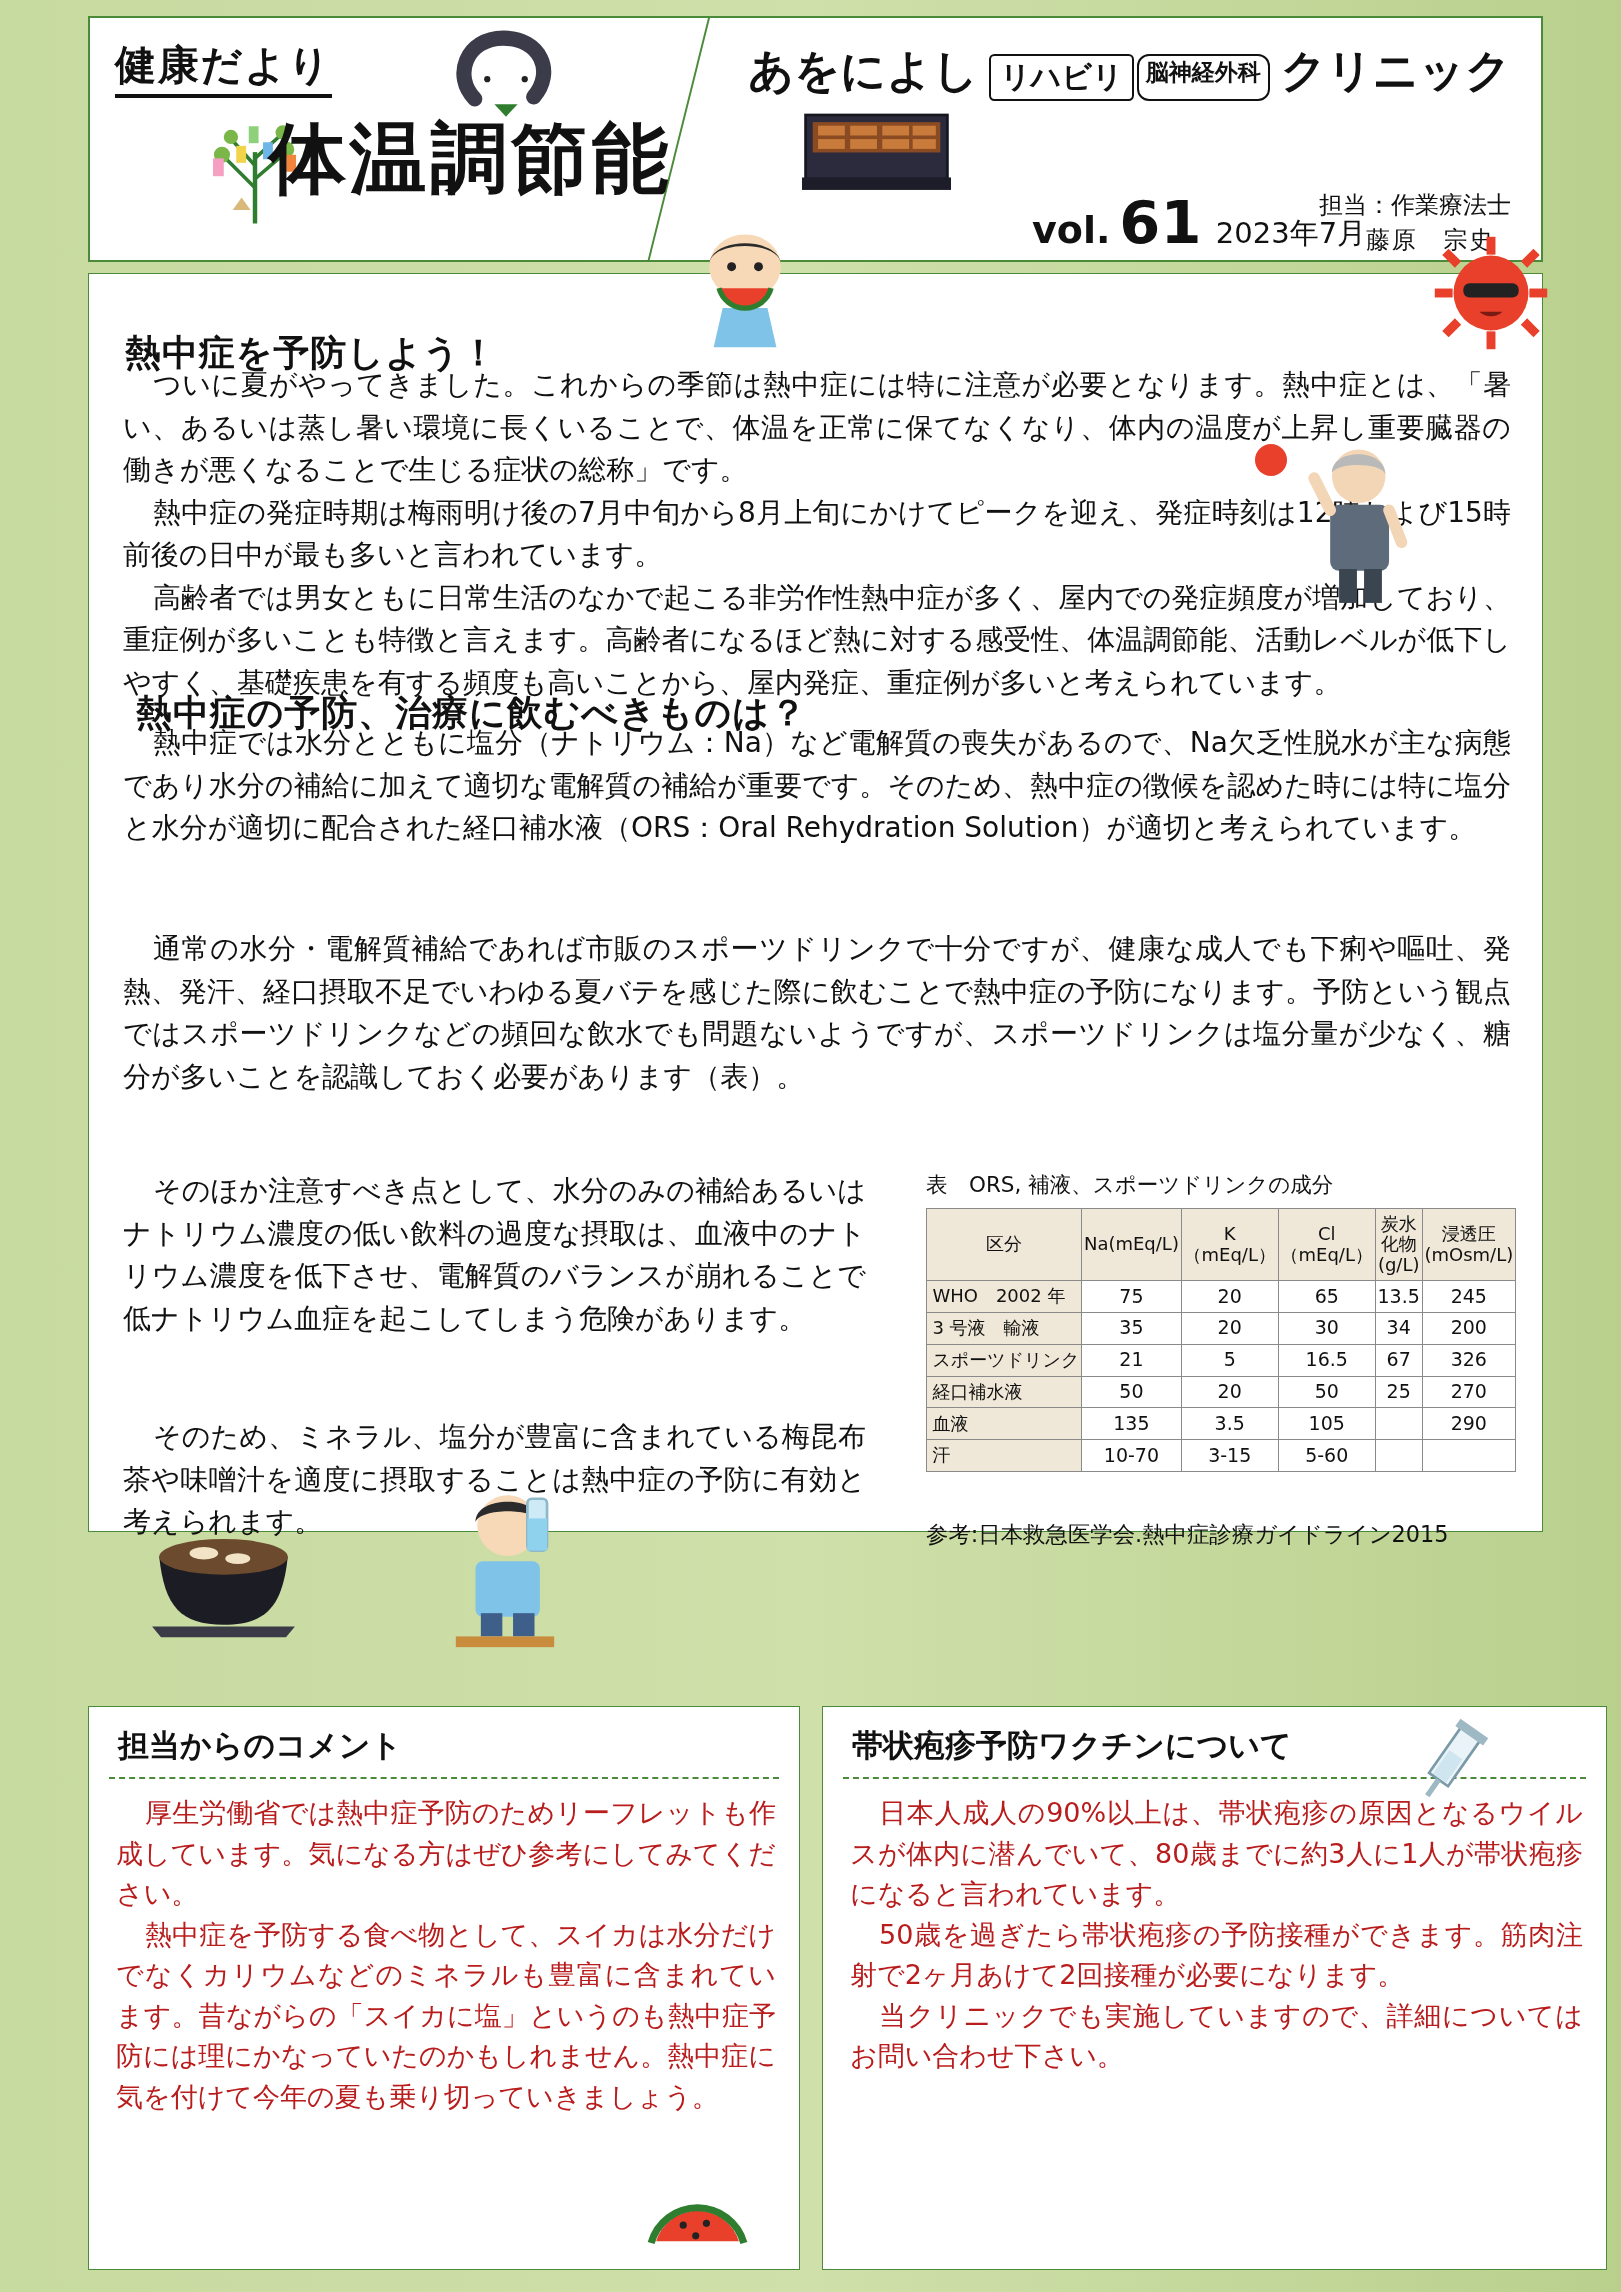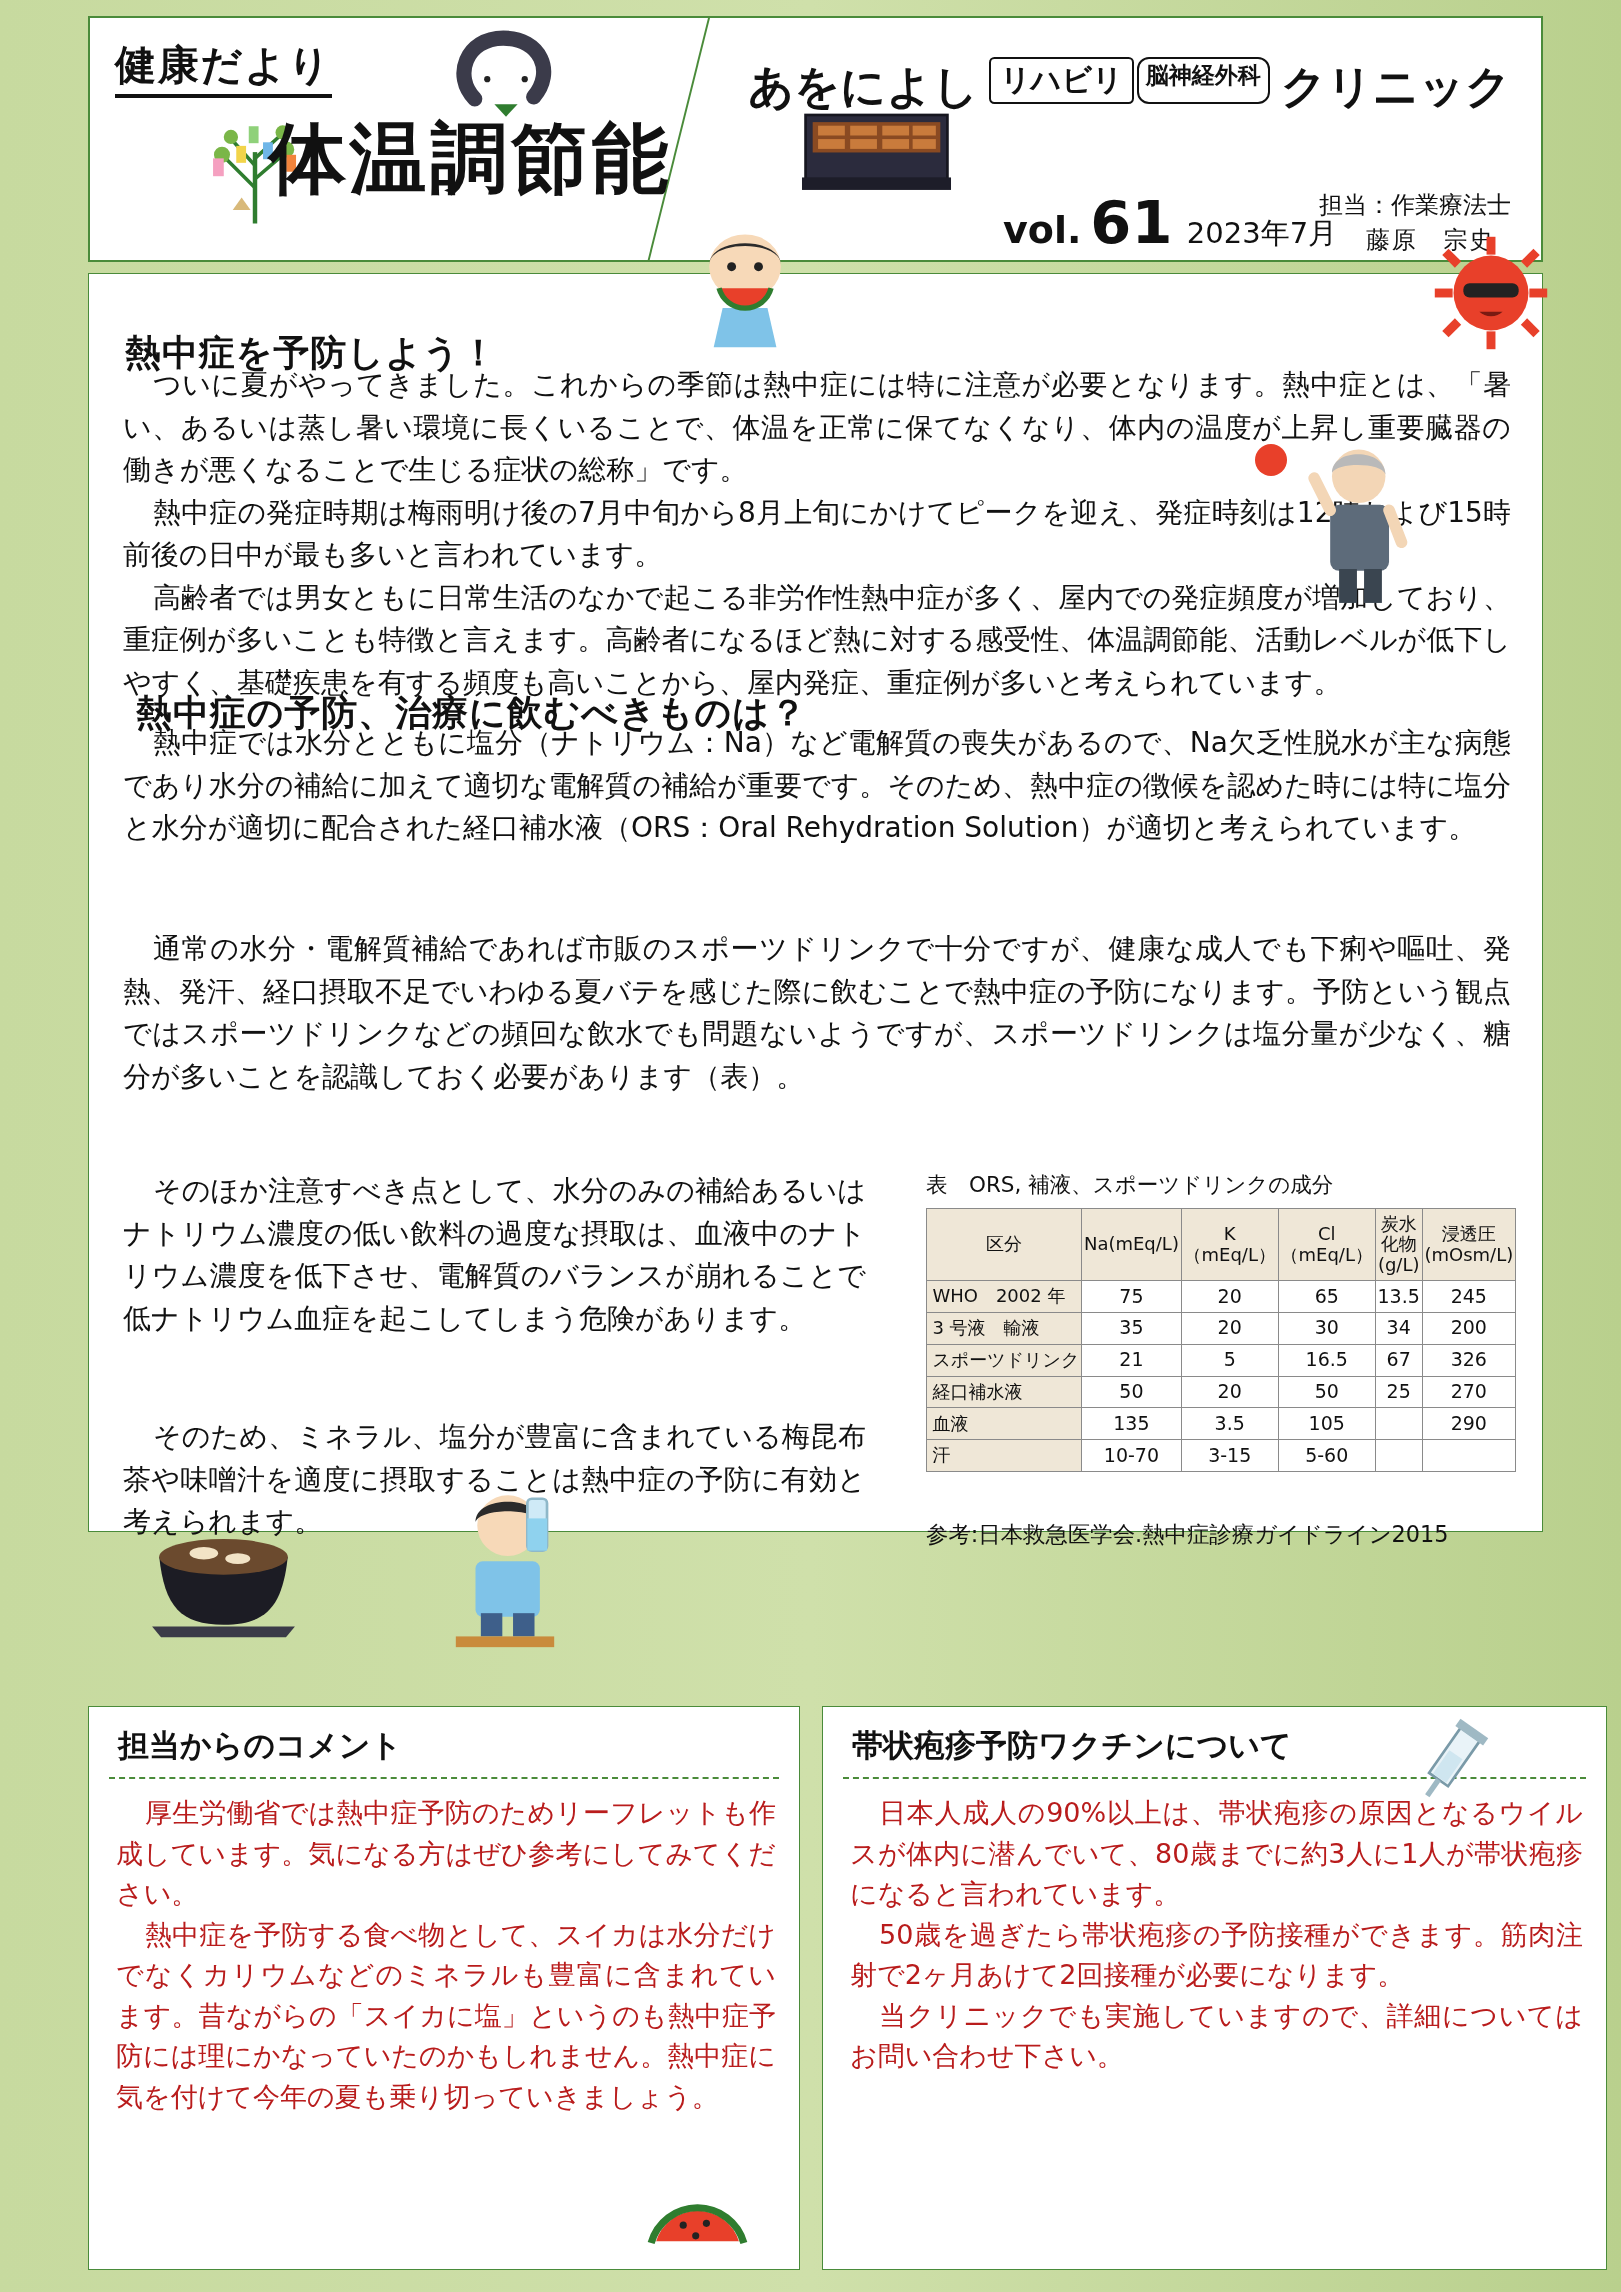--- a/index.html
+++ b/index.html
@@ -83,24 +83,23 @@
     left: 708px;
     top: 72px;
     width: 157px;
     height: 116px;
   }
   .clinic-name {
     position: absolute;
     right: 30px;
     top: 23px;
     display: flex;
-    align-items: flex-start;
+    align-items: flex-end;
     gap: 10.7px;
     font-family: "DejaVu Sans", sans-serif;
-    margin-top: 16px;
   }
   .clinic-aoniyoshi {
     font-size: 45px;
     font-weight: bold;
     color: #111;
   }
   .clinic-stack {
     display: flex;
     flex-direction: row;
     gap: 2.7px;
@@ -130,21 +129,21 @@
   }
   .vol-wrap {
     position: absolute;
     left: 913px;
     top: 170px;
     display: flex;
     align-items: baseline;
     gap: 9px;
     font-family: "DejaVu Sans", sans-serif;
   }
-  .vol-label { font-size: 38px; font-weight: bold; color:#111; }
+  .vol-label { font-size: 38px; font-weight: bold; color:#111;margin-left:29px; }
   .vol-num { font-size: 59px; font-weight: bold; color:#111; }
   .vol-date { font-size: 29px; color:#111; margin-left: 5.4px;}
   .tantou {
     position: absolute;
     right: 30px;
     top: 170px;
     text-align: left;
     font-size: 24px;
     color: #111;
     line-height: 1.45;

